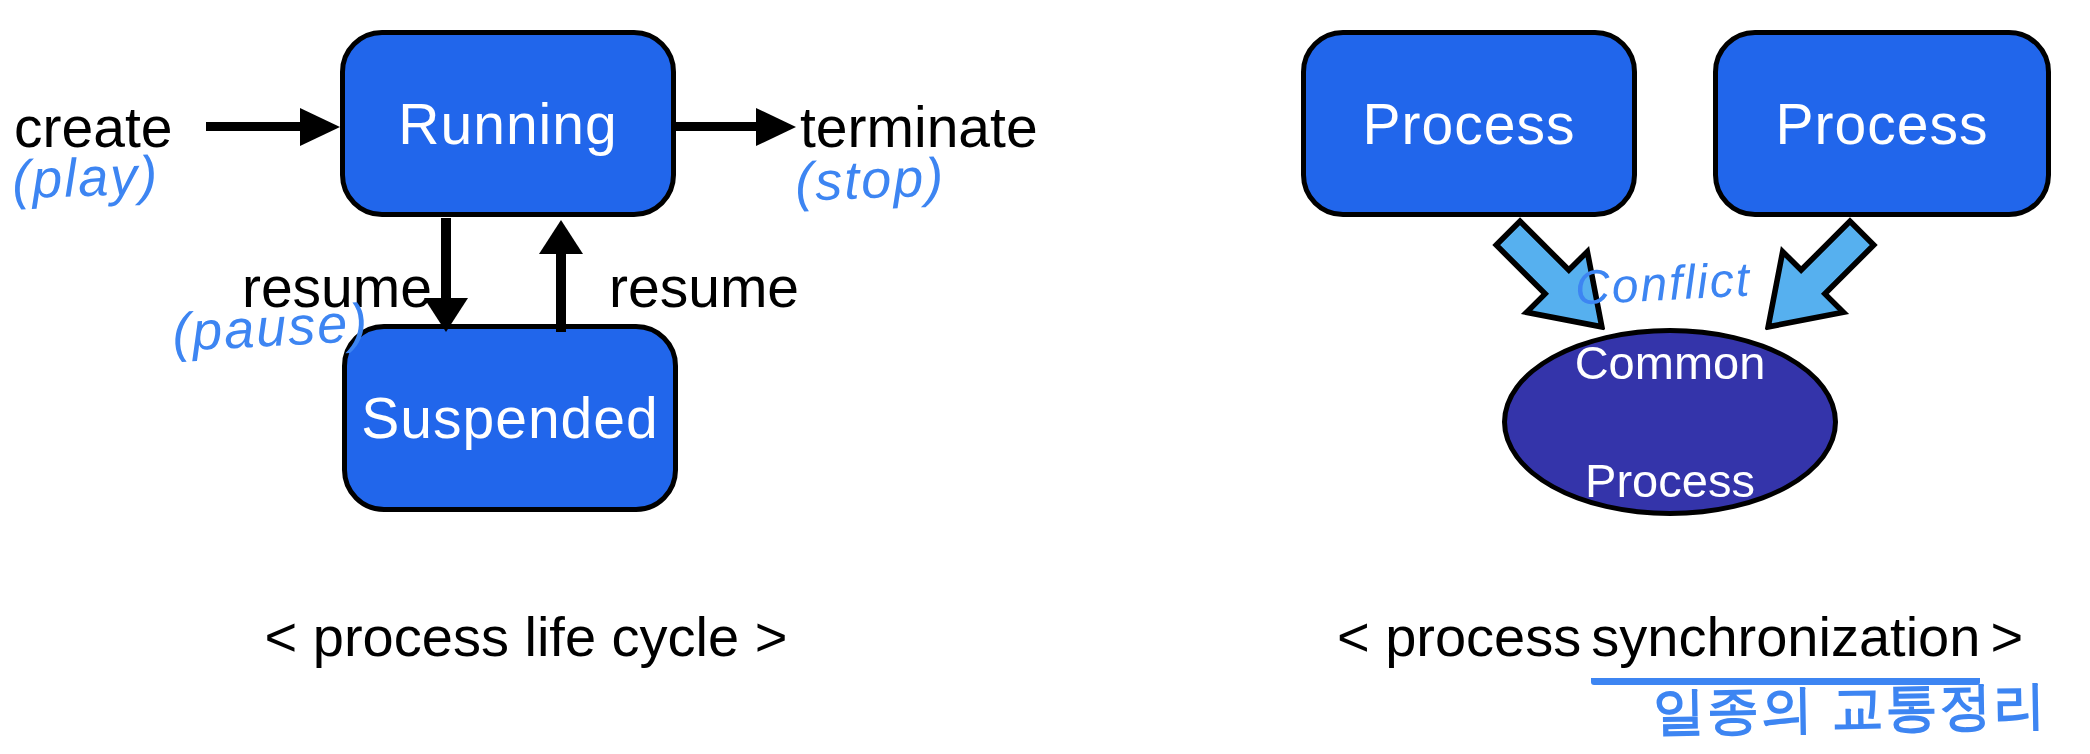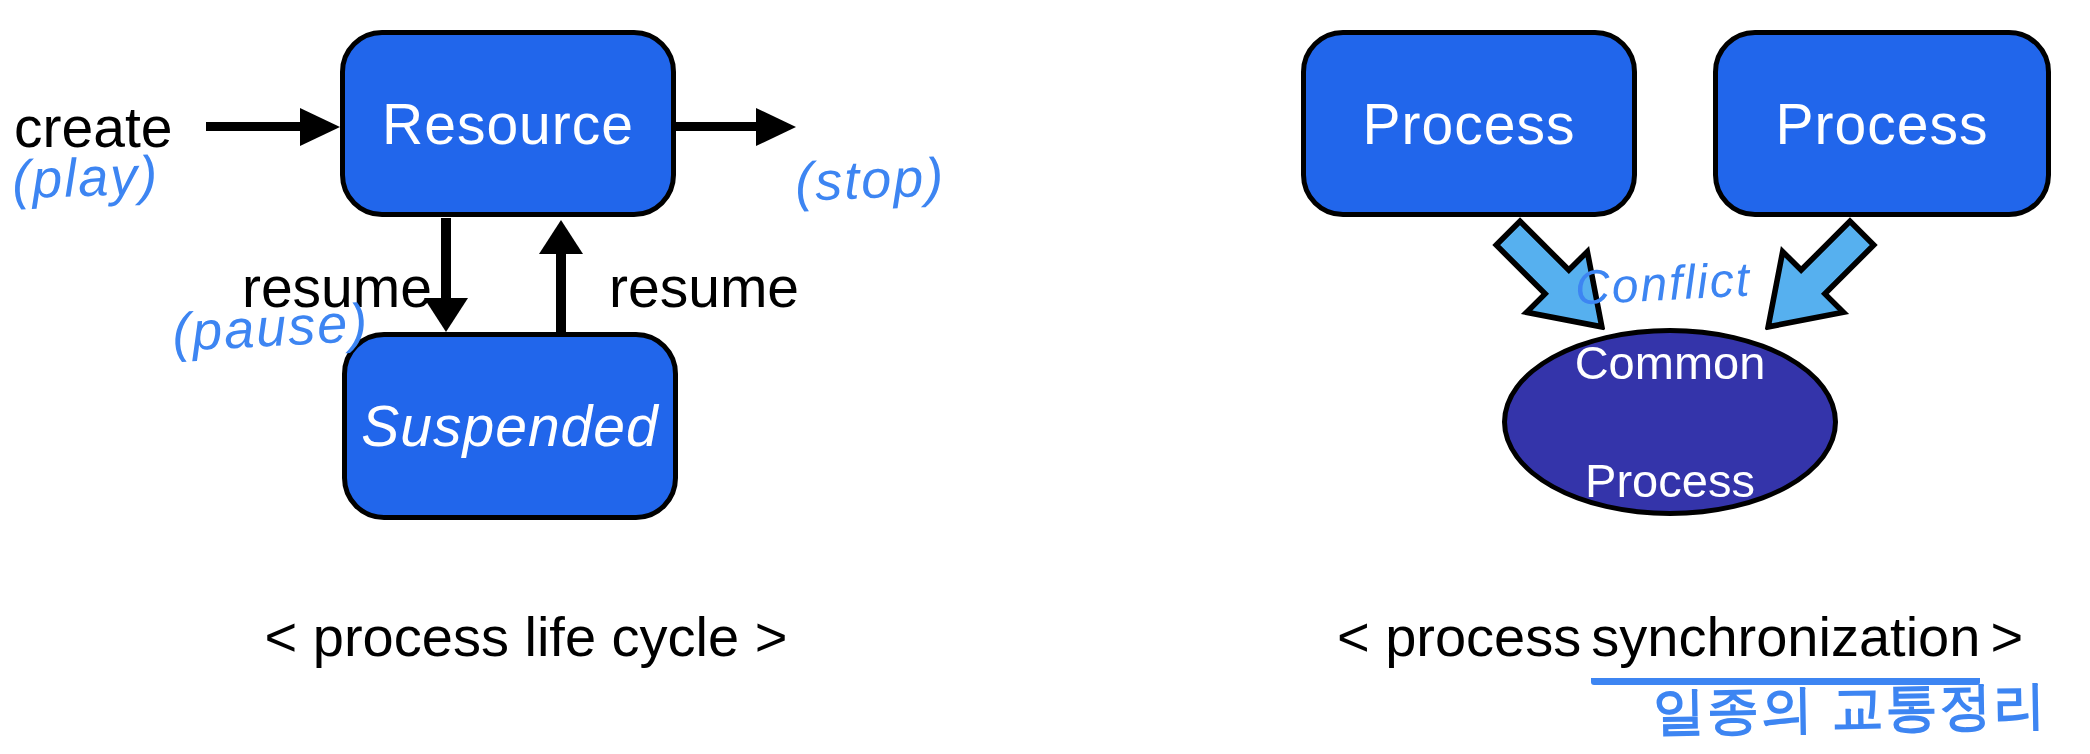--- a/index.html
+++ b/index.html
@@ -52,48 +52,49 @@
   <div class="diagram-label" style="left:14px;top:94px;">create</div>
 
   <div class="handwriting" style="left:12px;top:146px;transform:rotate(-2deg);">(play)</div>
 
   <div>
     <div class="arrow-shaft-h" style="left:206px;top:122px;width:98px;"></div>
     <div class="arrow-head head-right" style="left:300px;top:108px;"></div>
   </div>
 
   <div class="state-box" style="left:340px;top:30px;width:336px;height:187px;">
-    <span class="box-label">Resource</span>
+    <span class="box-label">Running</span>
   </div>
 
   <div>
     <div class="arrow-shaft-h" style="left:676px;top:122px;width:84px;"></div>
     <div class="arrow-head head-right" style="left:756px;top:108px;"></div>
   </div>
 
+  <div class="diagram-label" style="left:800px;top:94px;">terminate</div>
 
   <div class="handwriting" style="left:795px;top:148px;transform:rotate(-2deg);">(stop)</div>
 
   <div class="diagram-label" style="left:140px;top:254px;width:292px;text-align:right;">resume</div>
 
   <div class="handwriting" style="left:172px;top:296px;transform:rotate(-3deg);">(pause)</div>
 
   <div>
     <div class="arrow-shaft-v" style="left:441px;top:218px;height:84px;"></div>
     <div class="arrow-head head-down" style="left:424px;top:298px;"></div>
   </div>
 
   <div>
     <div class="arrow-head head-up" style="left:539px;top:220px;"></div>
     <div class="arrow-shaft-v" style="left:556px;top:250px;height:82px;"></div>
   </div>
 
   <div class="diagram-label" style="left:572px;top:254px;margin-left:37px;">resume</div>
 
-  <div class="state-box" style="left:342px;top:332px;width:336px;height:188px;font-style:italic;">
+  <div class="state-box" style="left:342px;top:324px;width:336px;height:188px;">
     <span class="box-label">Suspended</span>
   </div>
 
   <div class="caption" style="left:176px;top:604px;width:700px;">&lt; process life cycle &gt;</div>
 
   <div class="state-box" style="left:1301px;top:30px;width:336px;height:187px;">
     <span class="box-label">Process</span>
   </div>
 
   <div class="state-box" style="left:1713px;top:30px;width:338px;height:187px;">

